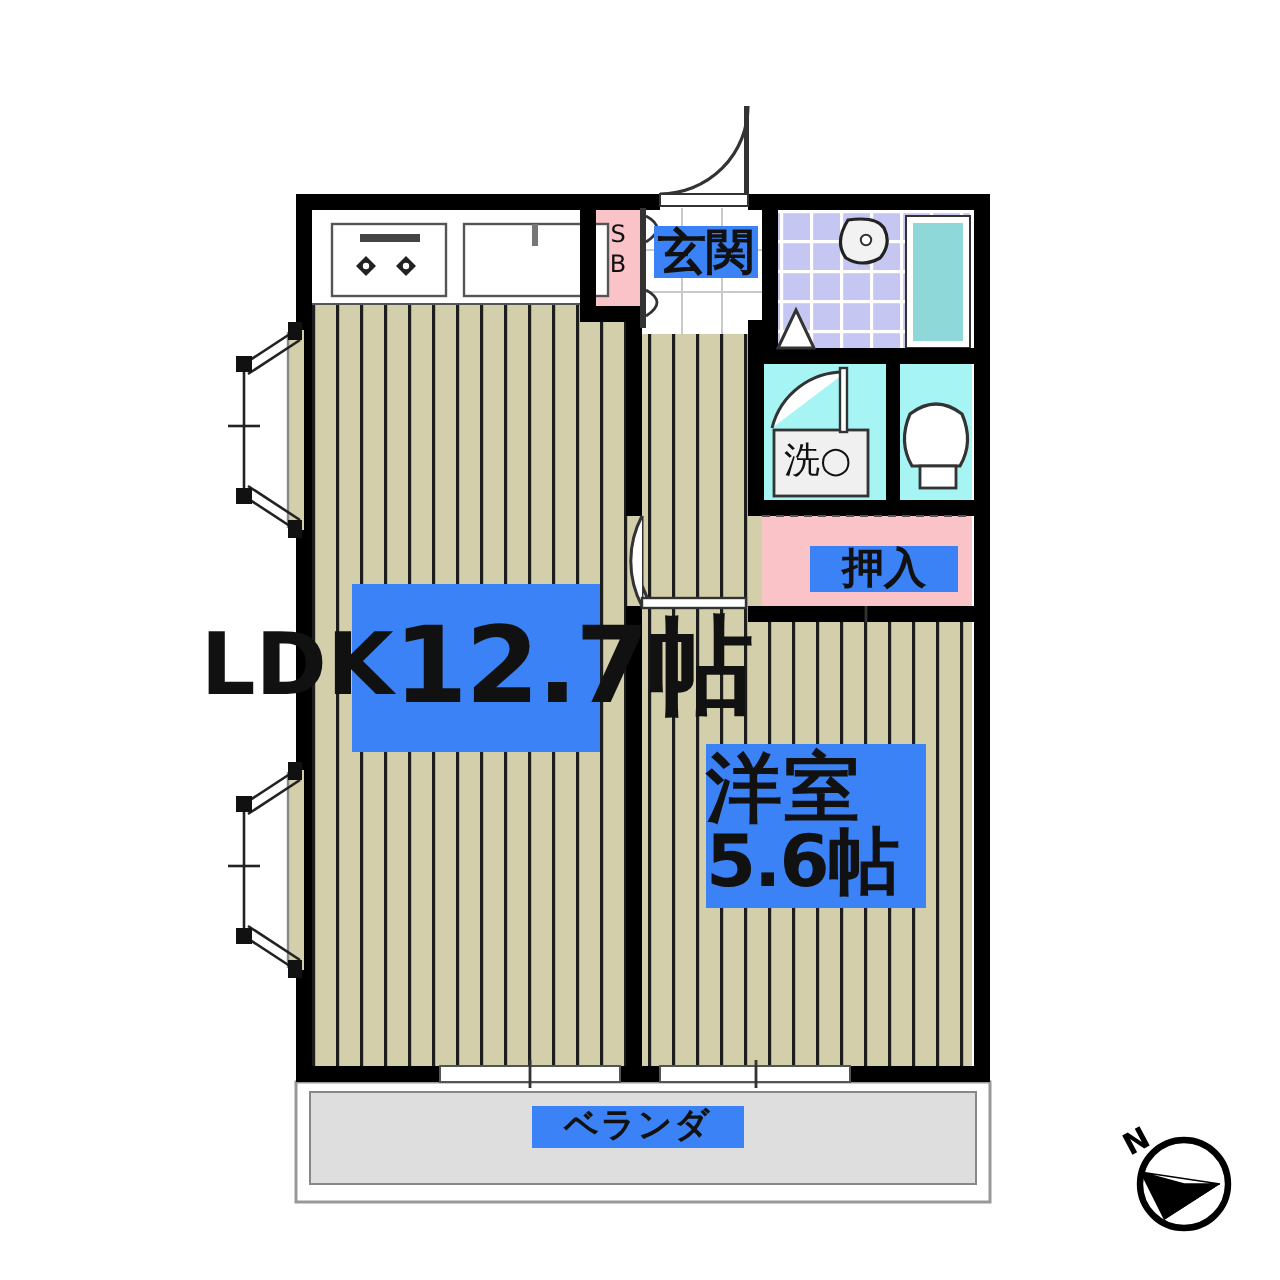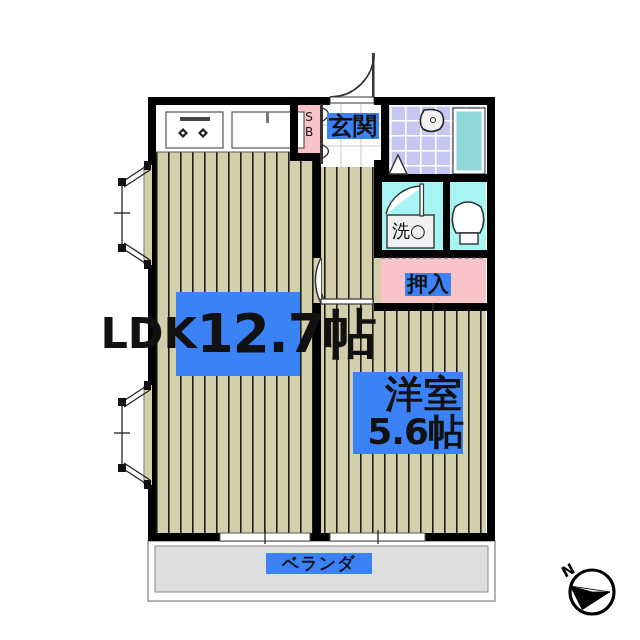--- a/index.html
+++ b/index.html
@@ -37,42 +37,42 @@
     display: flex; flex-direction: row;
     align-items: center; justify-content: center;
   }
   .lbl-ldk .l1 { font-size: 43px; letter-spacing: 0px; }
   .lbl-ldk .l2 { font-size: 53px; letter-spacing: -1px; }
   .lbl-yoshitsu {
     left: 353px; top: 372px;
     width: 110px; height: 82px;
     font-size: 39px;
     display: flex; flex-direction: column;
-    align-items: flex-end; justify-content: center;
+    align-items: flex-start; justify-content: center;
   }
   .lbl-yoshitsu .l1 { font-size: 38px; letter-spacing: 1px; }
   .lbl-yoshitsu .l2 { font-size: 36px; letter-spacing: -1px; }
   .lbl-genkan {
     left: 327px; top: 113px;
     font-size: 24px;
     padding: 1px 2px;
     letter-spacing: 0px;
   }
   .lbl-sb {
     left: 300px; top: 110px;
     width: 18px;
     font-size: 12px;
     background: transparent;
     line-height: 1.25;
     font-weight: normal;
   }
   .lbl-oshiire {
     left: 405px; top: 273px;
     font-size: 21px;
-    padding: 1px 2px;
+    padding: 1px 16px;
   }
   .lbl-sen {
     left: 392px; top: 222px;
     font-size: 18px;
     background: transparent;
     font-weight: normal;
   }
   .lbl-veranda {
     left: 266px; top: 553px;
     font-size: 17px;

